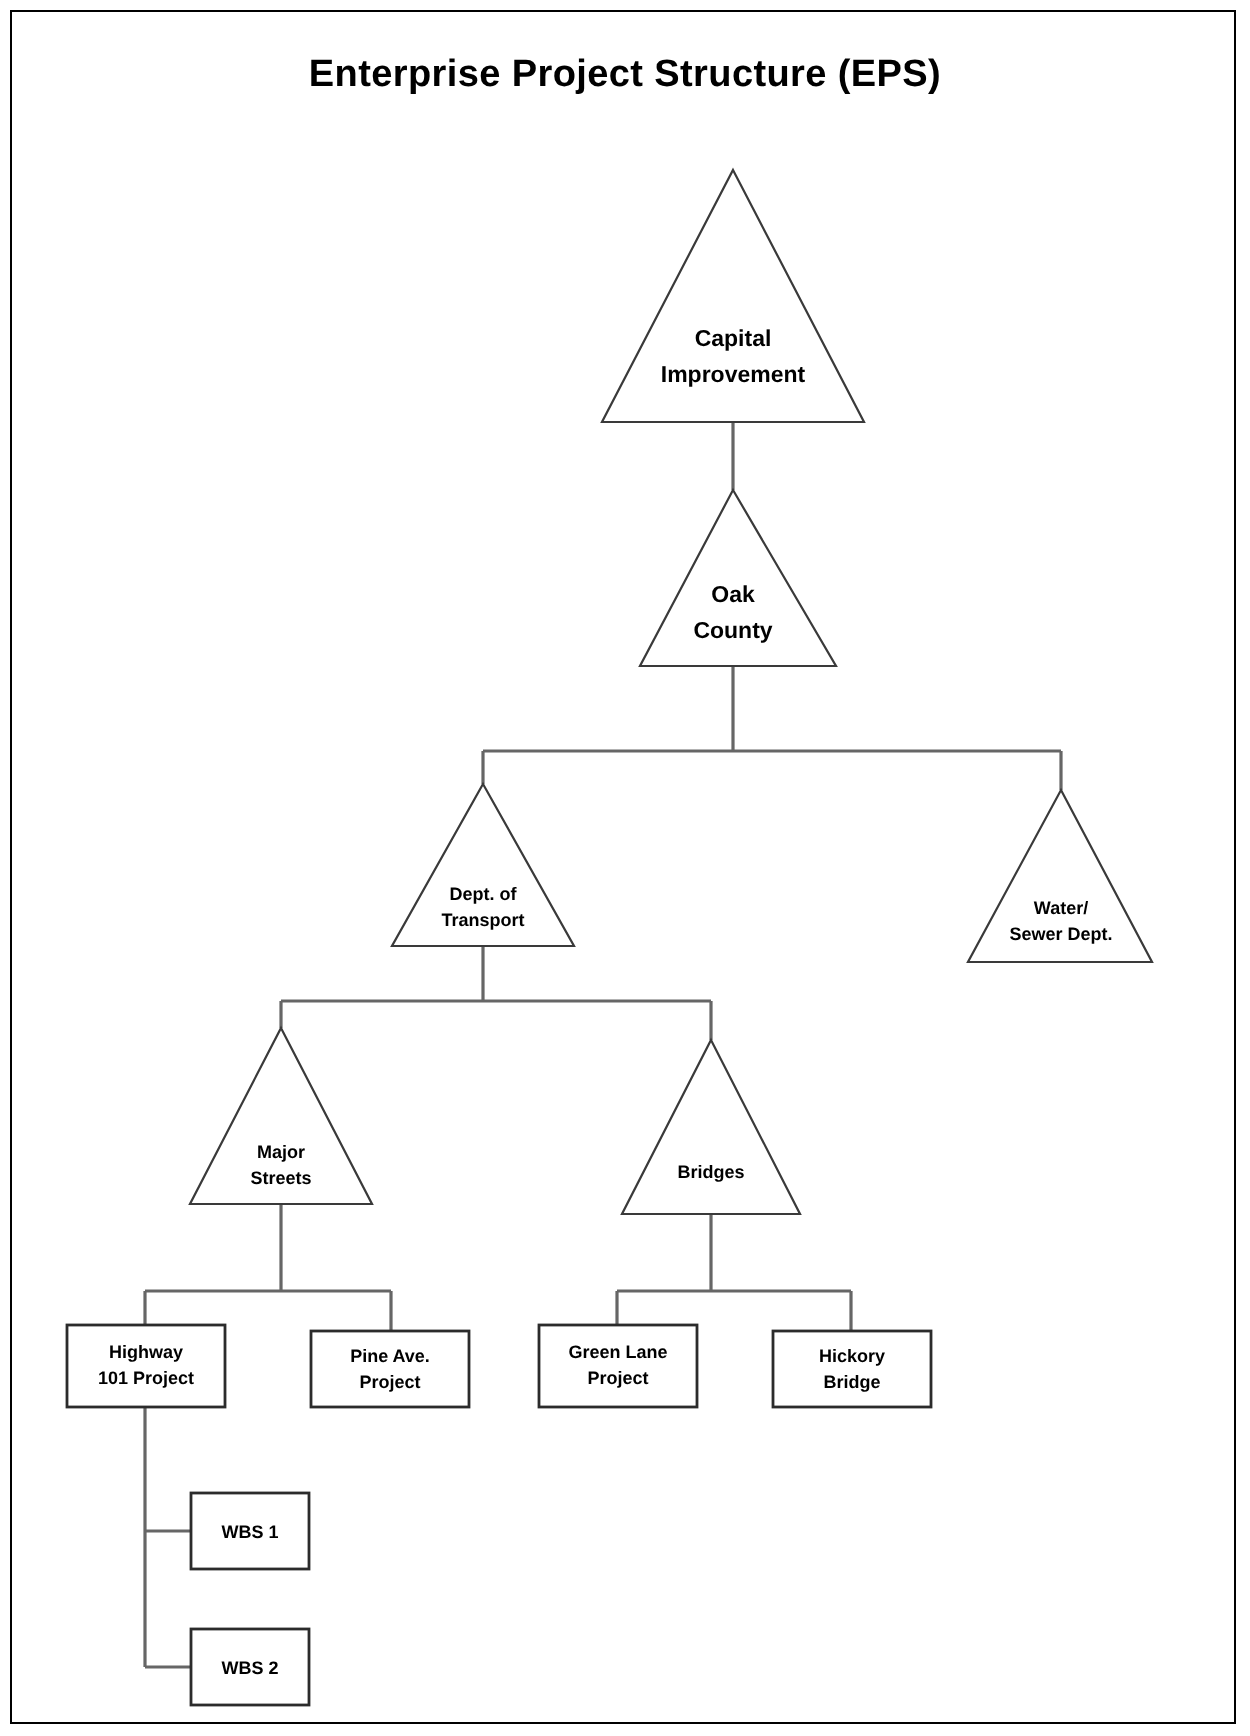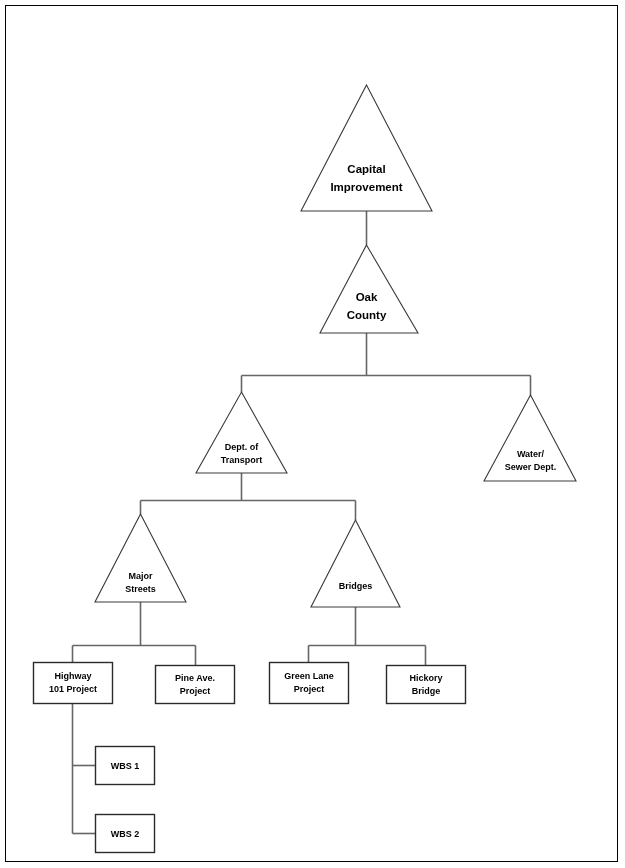--- a/index.html
+++ b/index.html
@@ -72,20 +72,21 @@
     fill: none;
     stroke-linecap: butt;
   }
 </style>
 </head>
 <body>
 
 <div id="page">
   <div id="frame"></div>
 
+  <div id="diagram-title">Enterprise Project Structure (EPS)</div>
 
   <svg id="diagram-canvas" viewBox="0 0 625 868">
 
     <g>
 
       <path class="connector" d="M 366.5 211 L 366.5 245"></path>
 
       <path class="connector" d="M 366.5 333 L 366.5 375.5"></path>
       <path class="connector" d="M 241.5 375.5 L 530.5 375.5"></path>
       <path class="connector" d="M 241.5 375.5 L 241.5 392"></path>

